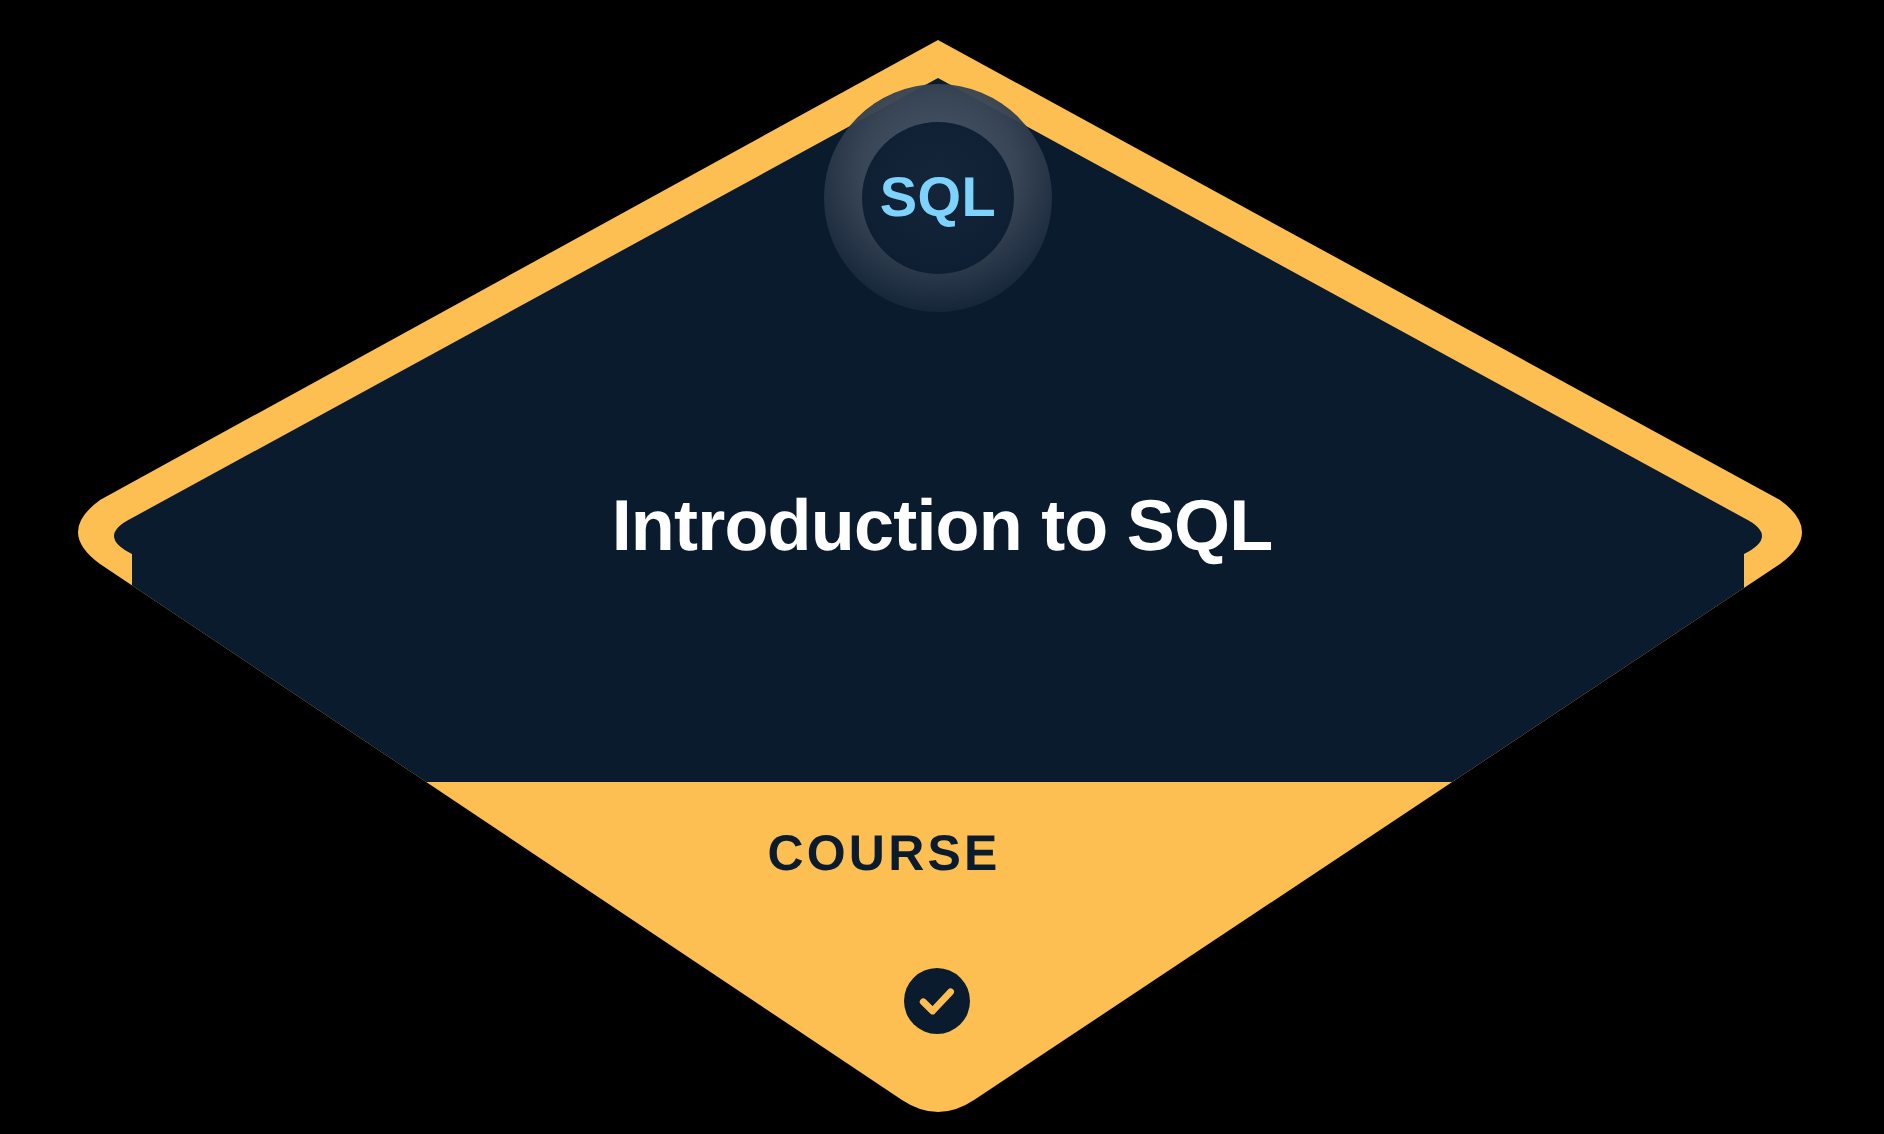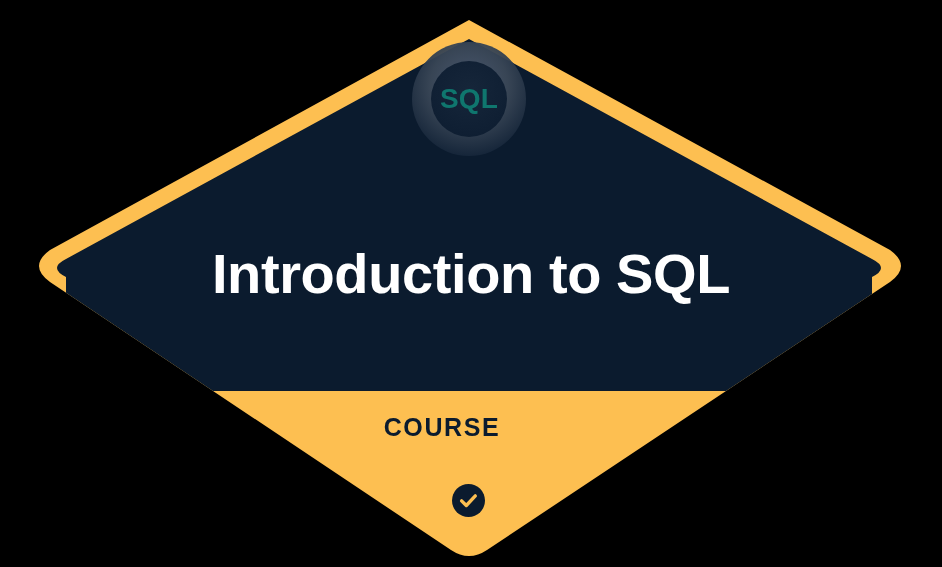--- a/index.html
+++ b/index.html
@@ -50,35 +50,35 @@
     width: 114px;
     height: 114px;
     border-radius: 50%;
     display: flex;
     align-items: center;
     justify-content: center;
   }
   .subject-chip-label {
     font-size: 28px;
     font-weight: bold;
-    color: #0f766e;
+    color: #7dd3fc;
     letter-spacing: 0.2px;
     line-height: 1;
     margin-top: -1px;
     white-space: nowrap;
   }
 
   
   .course-title {
     position: absolute;
     left: 0;
     top: 243px;
     width: 942px;
     text-align: center;
-    font-size: 56px;
+    font-size: 36px;
     font-weight: bold;
     color: #FFFFFF;
     letter-spacing: -0.4px;
     line-height: 1.12;
     white-space: nowrap;
   }
 
   
   .status-block {
     position: absolute;

